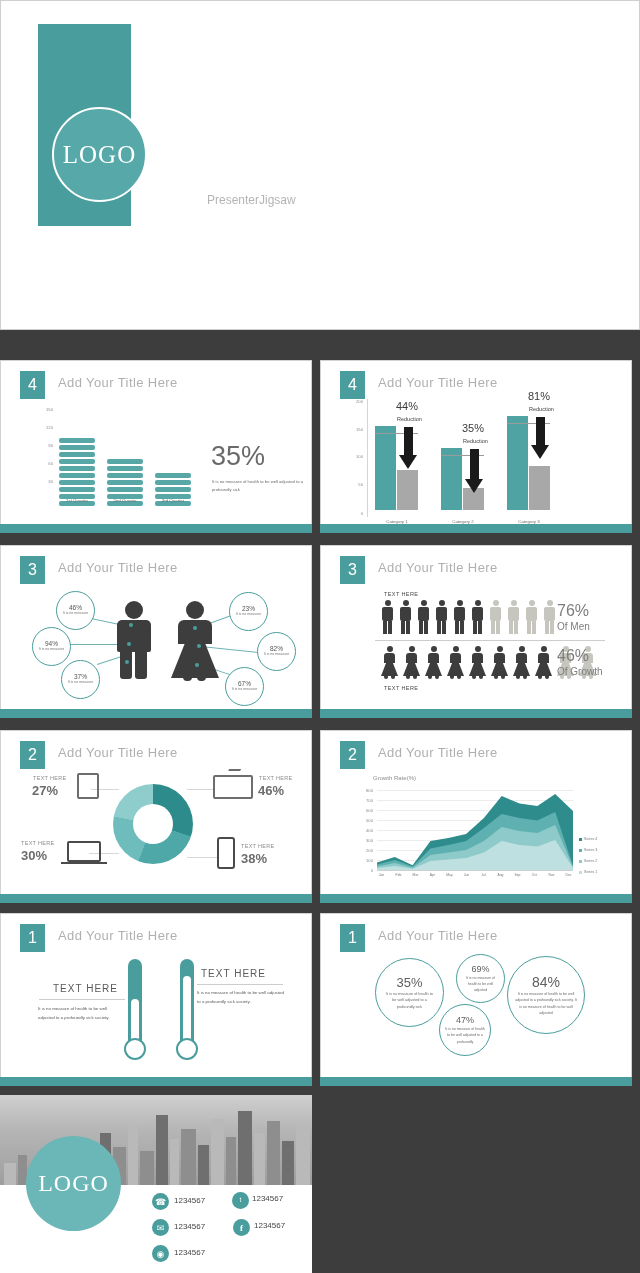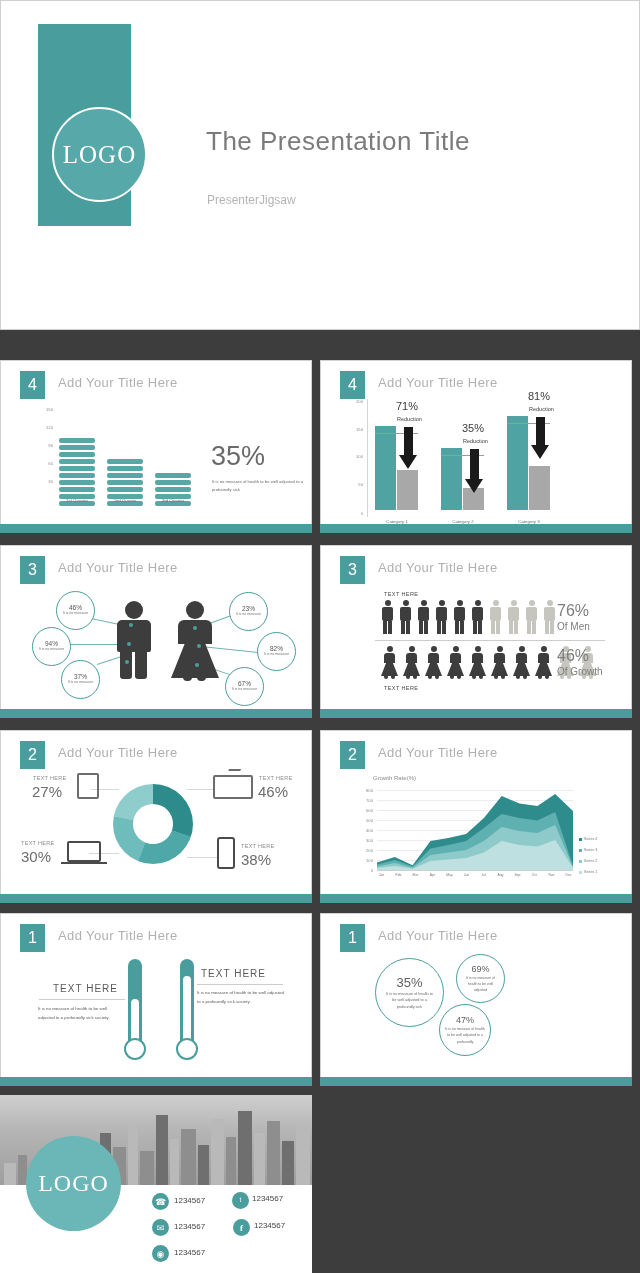--- a/index.html
+++ b/index.html
@@ -43,21 +43,21 @@
   .callout i{font-style:normal;color:#777;display:block;text-align:center;line-height:1.5;}
   .cline{position:absolute;height:1px;background:#6fb3b3;transform-origin:left center;}
   .dot{position:absolute;width:4px;height:4px;border-radius:50%;background:#4a9d9d;}
   .pctbig{position:absolute;font-size:16px;color:#7d7d7d;font-weight:300;}
   .pctsub{position:absolute;font-size:10px;color:#7d7d7d;font-weight:300;}
   .texthere{position:absolute;font-size:5.5px;color:#4a4a4a;letter-spacing:.4px;}
   .hrule{position:absolute;height:1px;background:#cdcdcd;}
 
   
   .devlbl{position:absolute;font-size:5.5px;color:#8d8d8d;letter-spacing:.3px;}
-  .devpct{position:absolute;font-size:15px;color:#6d6d6d;font-weight:400;}
+  .devpct{position:absolute;font-size:13px;color:#6d6d6d;font-weight:700;}
   .connect{position:absolute;border-top:1px solid #d8d8d8;}
 
   
   .glin{position:absolute;height:1px;background:#ececec;}
   .legi{position:absolute;font-size:3.6px;color:#777;display:flex;align-items:center;gap:2px;}
   .legsw{width:3px;height:3px;display:inline-block;}
 
   
   .thermo-tube{position:absolute;width:14px;border-radius:7px 7px 0 0;background:#4a9d9d;}
   .thermo-inner{position:absolute;width:8px;background:#fff;border-radius:4px 4px 0 0;}
@@ -86,21 +86,20 @@
 </head>
 <body>
 
 <div class="page">
 
   <div class="hero">
     <div class="hero-band"></div>
     <div class="hero-logo">
       <span>LOGO</span>
     </div>
-    <div class="hero-title">The Presentation Title</div>
     <div class="hero-sub">PresenterJigsaw</div>
   </div>
 
   <div class="slide" style="left:0;top:360px;">
     <div class="num">4</div>
     <div class="stitle">Add Your Title Here</div>
 
     <div class="axlab" style="left:36px;top:46px;width:16px;">150</div>
     <div class="axlab" style="left:36px;top:64px;width:16px;">120</div>
     <div class="axlab" style="left:36px;top:82px;width:16px;">90</div>
@@ -152,21 +151,21 @@
     <div class="axlab" style="left:28px;top:38px;width:14px;">200</div>
     <div class="axlab" style="left:28px;top:66px;width:14px;">150</div>
     <div class="axlab" style="left:28px;top:93px;width:14px;">100</div>
     <div class="axlab" style="left:28px;top:121px;width:14px;">50</div>
     <div class="axlab" style="left:28px;top:150px;width:14px;">0</div>
     <div style="position:absolute;left:46px;top:38px;width:1px;height:118px;background:#d5d5d5;"></div>
 
     <div class="rbar" style="left:54px;height:84px;"></div>
     <div class="gbar" style="left:76px;height:40px;"></div>
     <div class="rline" style="left:54px;top:72px;width:43px;"></div>
-    <div class="rpct" style="left:75px;top:39px;">71%</div>
+    <div class="rpct" style="left:75px;top:39px;">44%</div>
     <div class="rred" style="left:76px;top:55px;">Reduction</div>
     <div style="position:absolute;left:83px;top:66px;width:9px;height:28px;background:#1a1a1a;"></div>
     <div class="arrow" style="left:78px;top:94px;border-left:9.5px solid transparent;border-right:9.5px solid transparent;border-top:14px solid #1a1a1a;"></div>
     <div class="xlab" style="left:50px;top:158px;width:52px;">Category 1</div>
 
     <div class="rbar" style="left:120px;height:62px;"></div>
     <div class="gbar" style="left:142px;height:22px;"></div>
     <div class="rline" style="left:120px;top:94px;width:43px;"></div>
     <div class="rpct" style="left:141px;top:61px;">35%</div>
     <div class="rred" style="left:142px;top:77px;">Reduction</div>
@@ -533,20 +532,24 @@
     <div class="bub" style="left:135px;top:40px;width:47px;height:47px;">
       <div class="bp" style="font-size:9px;">69%</div>
       <div class="bt" style="font-size:3.5px;width:38px;margin-top:1px;">It is no measure of health to be well adjusted</div>
     </div>
 
     <div class="bub" style="left:118px;top:90px;width:50px;height:50px;">
       <div class="bp" style="font-size:9px;">47%</div>
       <div class="bt" style="font-size:3.5px;width:40px;margin-top:1px;">It is no measure of health to be well adjusted to a profoundly</div>
     </div>
 
+    <div class="bub" style="left:186px;top:42px;width:76px;height:76px;">
+      <div class="bp" style="font-size:14px;">84%</div>
+      <div class="bt" style="font-size:3.6px;width:62px;margin-top:1px;">It is no measure of health to be well adjusted to a profoundly sick society. It is no measure of health to be well adjusted</div>
+    </div>
 
     <div class="foot"></div>
   </div>
 
   <div class="darkfill"></div>
   <div class="contact">
     <div class="city">
       <div class="bldg l" style="left:4px;width:12px;height:22px;"></div>
       <div class="bldg" style="left:18px;width:9px;height:30px;"></div>
       <div class="bldg l" style="left:29px;width:14px;height:18px;"></div>

